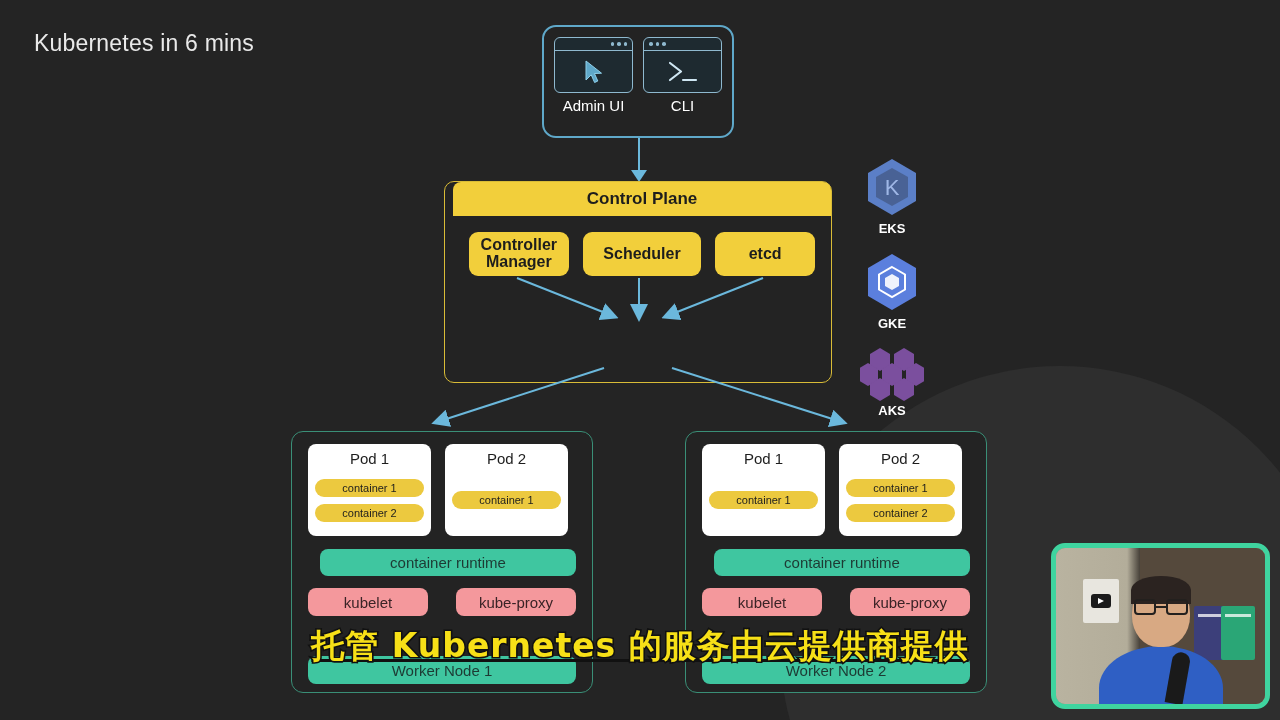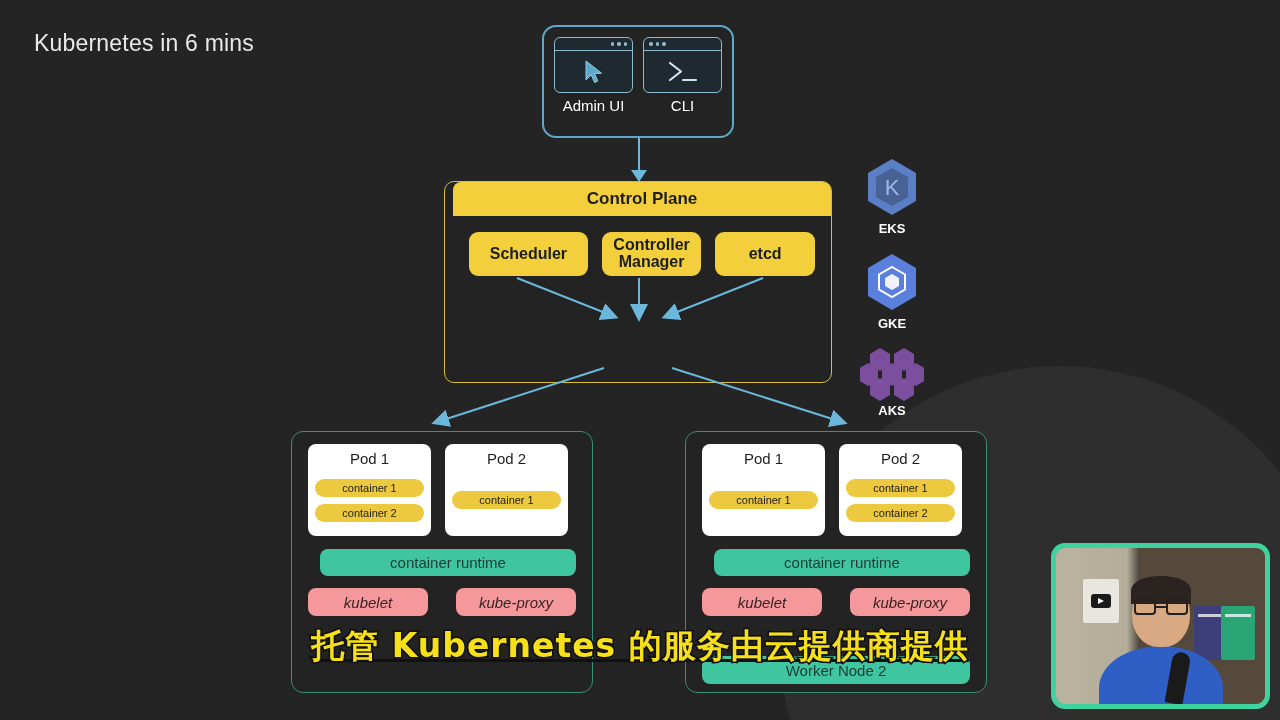--- a/index.html
+++ b/index.html
@@ -115,21 +115,21 @@
   .ctr-pill {
     background: #ecc93f; color: #1d1d1d; border-radius: 10px;
     font-size: 11px; text-align: center; padding: 3px 0; font-weight: 500;
   }
   .runtime {
     margin: 13px 16px 0 28px; height: 27px;
     background: #3fc6a0; color: #1d3a33; border-radius: 8px;
     display: flex; align-items: center; justify-content: center;
     font-size: 15px;
   }
-  .kube-row { display: flex; gap: 28px; padding: 12px 16px 0 16px; font-style: italic; }
+  .kube-row { display: flex; gap: 28px; padding: 12px 16px 0 16px; }
   .kube-pill {
     flex: 1; height: 28px; background: #f4989c; color: #3a2326;
     border-radius: 8px; display: flex; align-items: center; justify-content: center;
     font-size: 15px;
   }
   .node-footer {
     position: absolute; left: 16px; right: 16px; bottom: 8px; height: 28px;
     background: #3fc6a0; color: #1d3a33; border-radius: 8px;
     display: flex; align-items: center; justify-content: center;
     font-size: 15px;
@@ -217,27 +217,27 @@
     </div>
   </div>
 
   <div class="arrow-line" style="left:638px; top:138px; width:2px; height:34px;"></div>
   <div class="arrow-head" style="left:631px; top:170px; border-left:8px solid transparent; border-right:8px solid transparent; border-top:12px solid #6bb8dc;"></div>
 
   <div class="control-plane">
     <div class="cp-header">Control Plane</div>
 
     <div class="cp-row">
-      <div class="cp-chip w2">Scheduler</div>
       <div class="cp-chip w1">
         <span>
           <span>Controller</span><br>
           <span>Manager</span>
         </span>
       </div>
+      <div class="cp-chip w2">Scheduler</div>
       <div class="cp-chip w3">etcd</div>
     </div>
 
 
     <svg style="position:absolute; left:0; top:0; width:388px; height:202px; pointer-events:none;">
       <defs>
         <marker id="ah" markerWidth="9" markerHeight="9" refX="6" refY="4.5" orient="auto">
           <path d="M0,0 L9,4.5 L0,9 Z" fill="#6bb8dc"></path>
         </marker>
       </defs>
@@ -314,20 +314,21 @@
 
     </div>
 
     <div class="runtime">container runtime</div>
 
     <div class="kube-row">
       <div class="kube-pill">kubelet</div>
       <div class="kube-pill">kube-proxy</div>
     </div>
 
+    <div class="node-footer">Worker Node 1</div>
   </div>
 
   <div class="worker n2">
     <div class="pods-row">
 
       <div class="pod">
         <div class="pod-title">Pod 1</div>
         <div class="pod-body">
           <div class="ctr-pill">container 1</div>
         </div>

